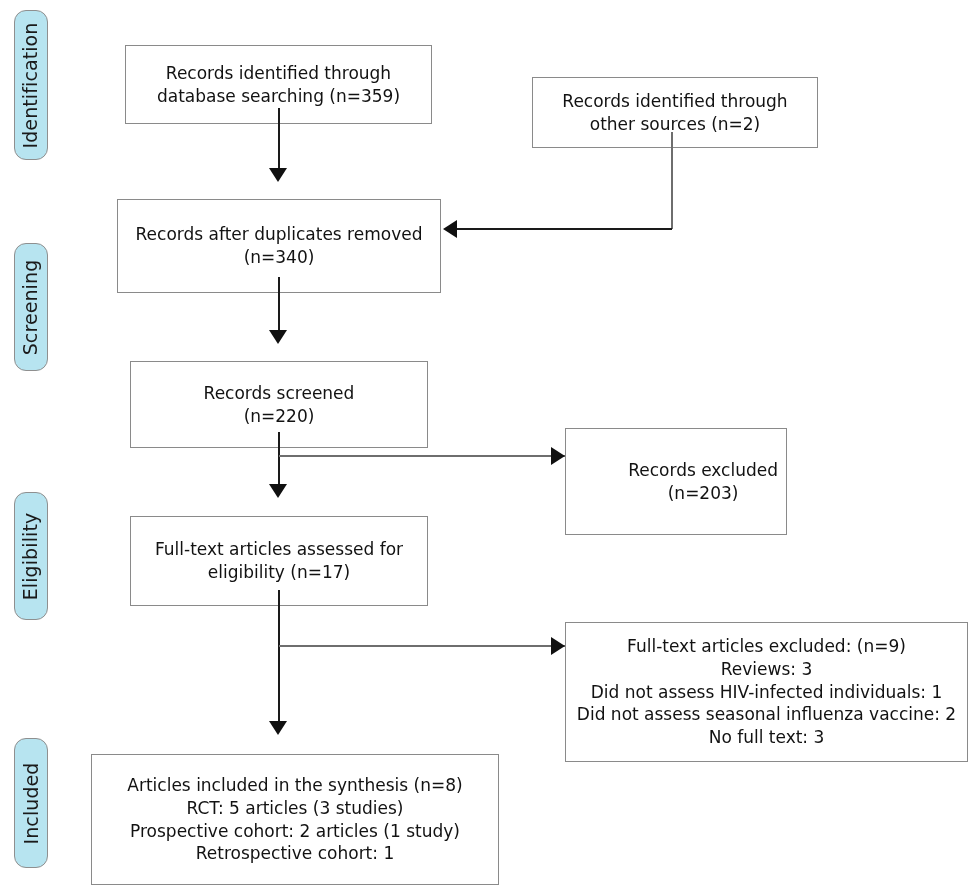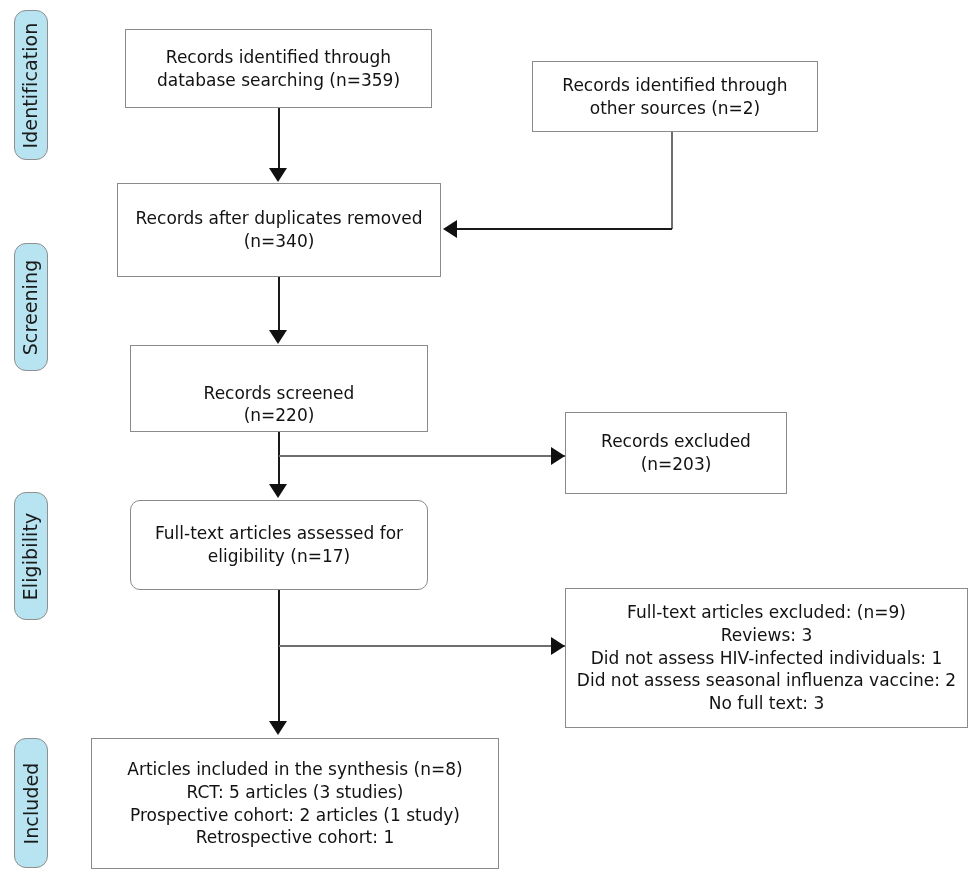--- a/index.html
+++ b/index.html
@@ -40,20 +40,21 @@
   
   .flow-box {
     position: absolute;
     background: #ffffff;
     border: 1px solid #8a8a8a;
     box-sizing: border-box;
     display: flex;
     align-items: center;
     justify-content: center;
     padding: 4px 8px;
+    margin-top: 16px;
   }
   .flow-box .box-text {
     text-align: center;
     font-size: 17px;
     line-height: 1.33;
     color: #121212;
     white-space: pre-line;
   }
   .flow-box.align-left .box-text {
     text-align: center;
@@ -116,36 +117,36 @@
   <div class="flow-box" style="left:532px; top:61px; width:286px; height:71px;">
     <span class="box-text">Records identified through
 other sources (n=2)</span>
   </div>
 
   <div class="flow-box" style="left:117px; top:183px; width:324px; height:94px;">
     <span class="box-text">Records after duplicates removed
 (n=340)</span>
   </div>
 
-  <div class="flow-box" style="left:130px; top:345px; width:298px; height:87px;align-items:flex-end;">
+  <div class="flow-box" style="left:130px; top:345px; width:298px; height:87px;">
     <span class="box-text">Records screened
 (n=220)</span>
   </div>
 
-  <div class="flow-box" style="left:565px; top:412px; width:222px; height:82px;">
+  <div class="flow-box" style="left:565px; top:412px; width:222px; height:107px;justify-content:flex-end;">
     <span class="box-text">Records excluded
 (n=203)</span>
   </div>
 
-  <div class="flow-box" style="left:130px; top:500px; width:298px; height:90px;border-radius:10px;">
+  <div class="flow-box" style="left:130px; top:500px; width:298px; height:90px;">
     <span class="box-text">Full-text articles assessed for
 eligibility (n=17)</span>
   </div>
 
-  <div class="flow-box" style="left:565px; top:588px; width:403px; height:140px;">
+  <div class="flow-box" style="left:565px; top:606px; width:403px; height:140px;">
     <span class="box-text">Full-text articles excluded: (n=9)
 Reviews: 3
 Did not assess HIV-infected individuals: 1
 Did not assess seasonal influenza vaccine: 2
 No full text: 3</span>
   </div>
 
   <div class="flow-box align-left" style="left:91px; top:738px; width:408px; height:131px;">
     <span class="box-text">Articles included in the synthesis (n=8)
 RCT: 5 articles (3 studies)

